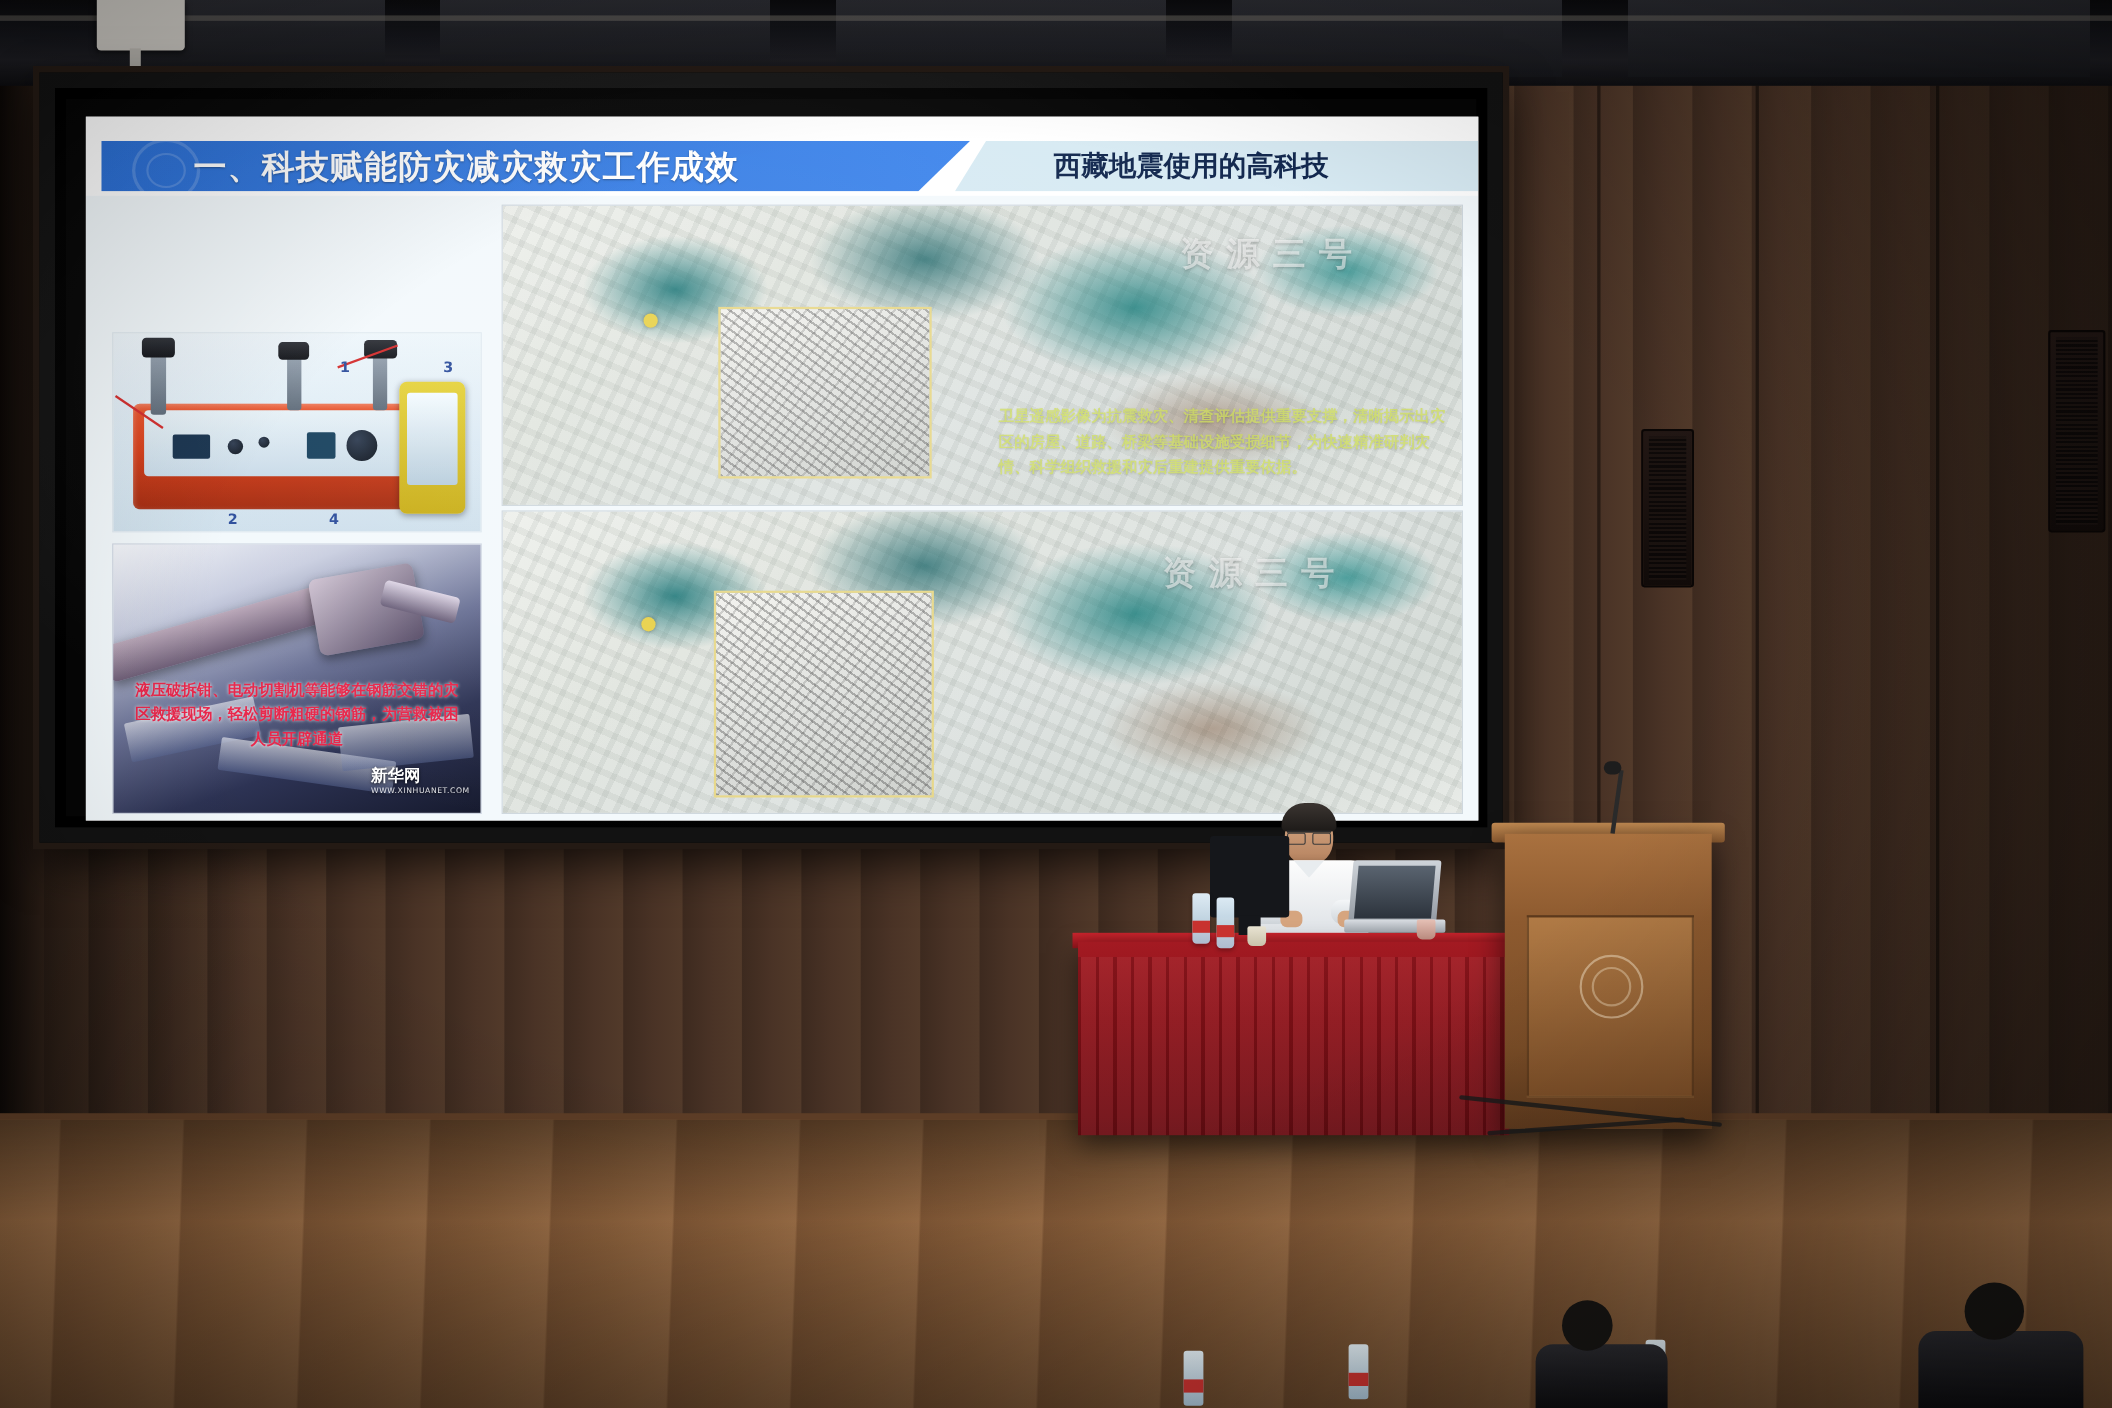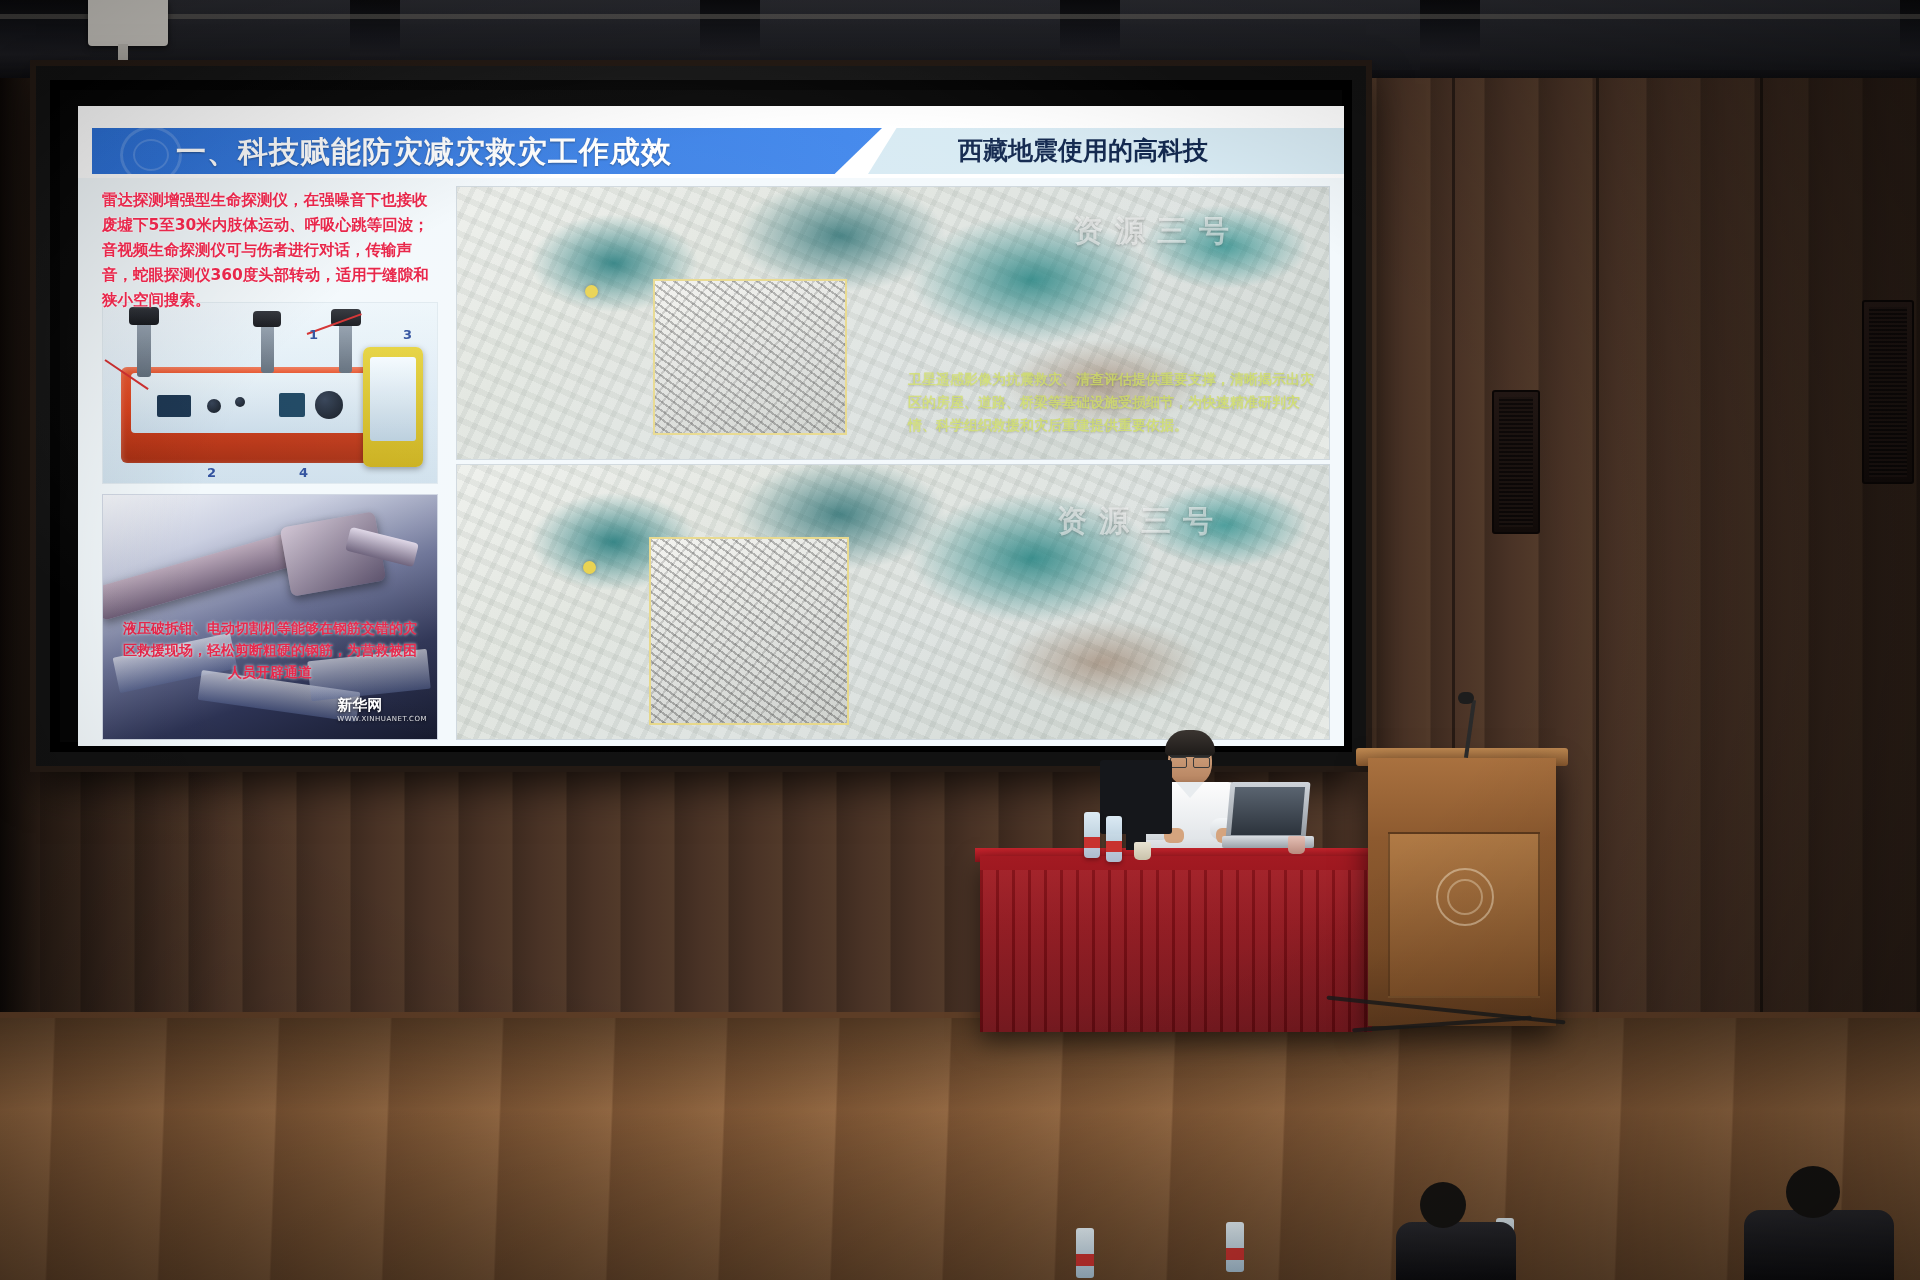--- a/index.html
+++ b/index.html
@@ -220,21 +220,20 @@
         <div class="hdr-right"></div>
         <div class="hdr-watermark"></div>
         <div class="hdr-title">一、科技赋能防灾减灾救灾工作成效</div>
         <div class="hdr-sub">西藏地震使用的高科技</div>
       </div>
 
       <div class="body-area">
 
         <div class="left-col">
 
-          <div class="red-par">雷达探测增强型生命探测仪，在强噪音下也接收废墟下5至30米内肢体运动、呼吸心跳等回波；音视频生命探测仪可与伤者进行对话，传输声音，蛇眼探测仪360度头部转动，适用于缝隙和狭小空间搜索。</div>
 
           <div class="photo-eq">
             <div class="eq-case"></div>
             <div class="eq-panel"></div>
             <div class="eq-rect" style="left:54px;top:92px;width:34px;height:22px;"></div>
             <div class="eq-knob" style="left:104px;top:96px;width:14px;height:14px;"></div>
             <div class="eq-knob" style="left:132px;top:94px;width:10px;height:10px;"></div>
             <div class="eq-rect" style="left:176px;top:90px;width:26px;height:24px;background:#17415e;"></div>
             <div class="eq-knob" style="left:212px;top:88px;width:28px;height:28px;"></div>
             <div class="eq-arm" style="left:34px;top:12px;width:14px;height:62px;"></div>

